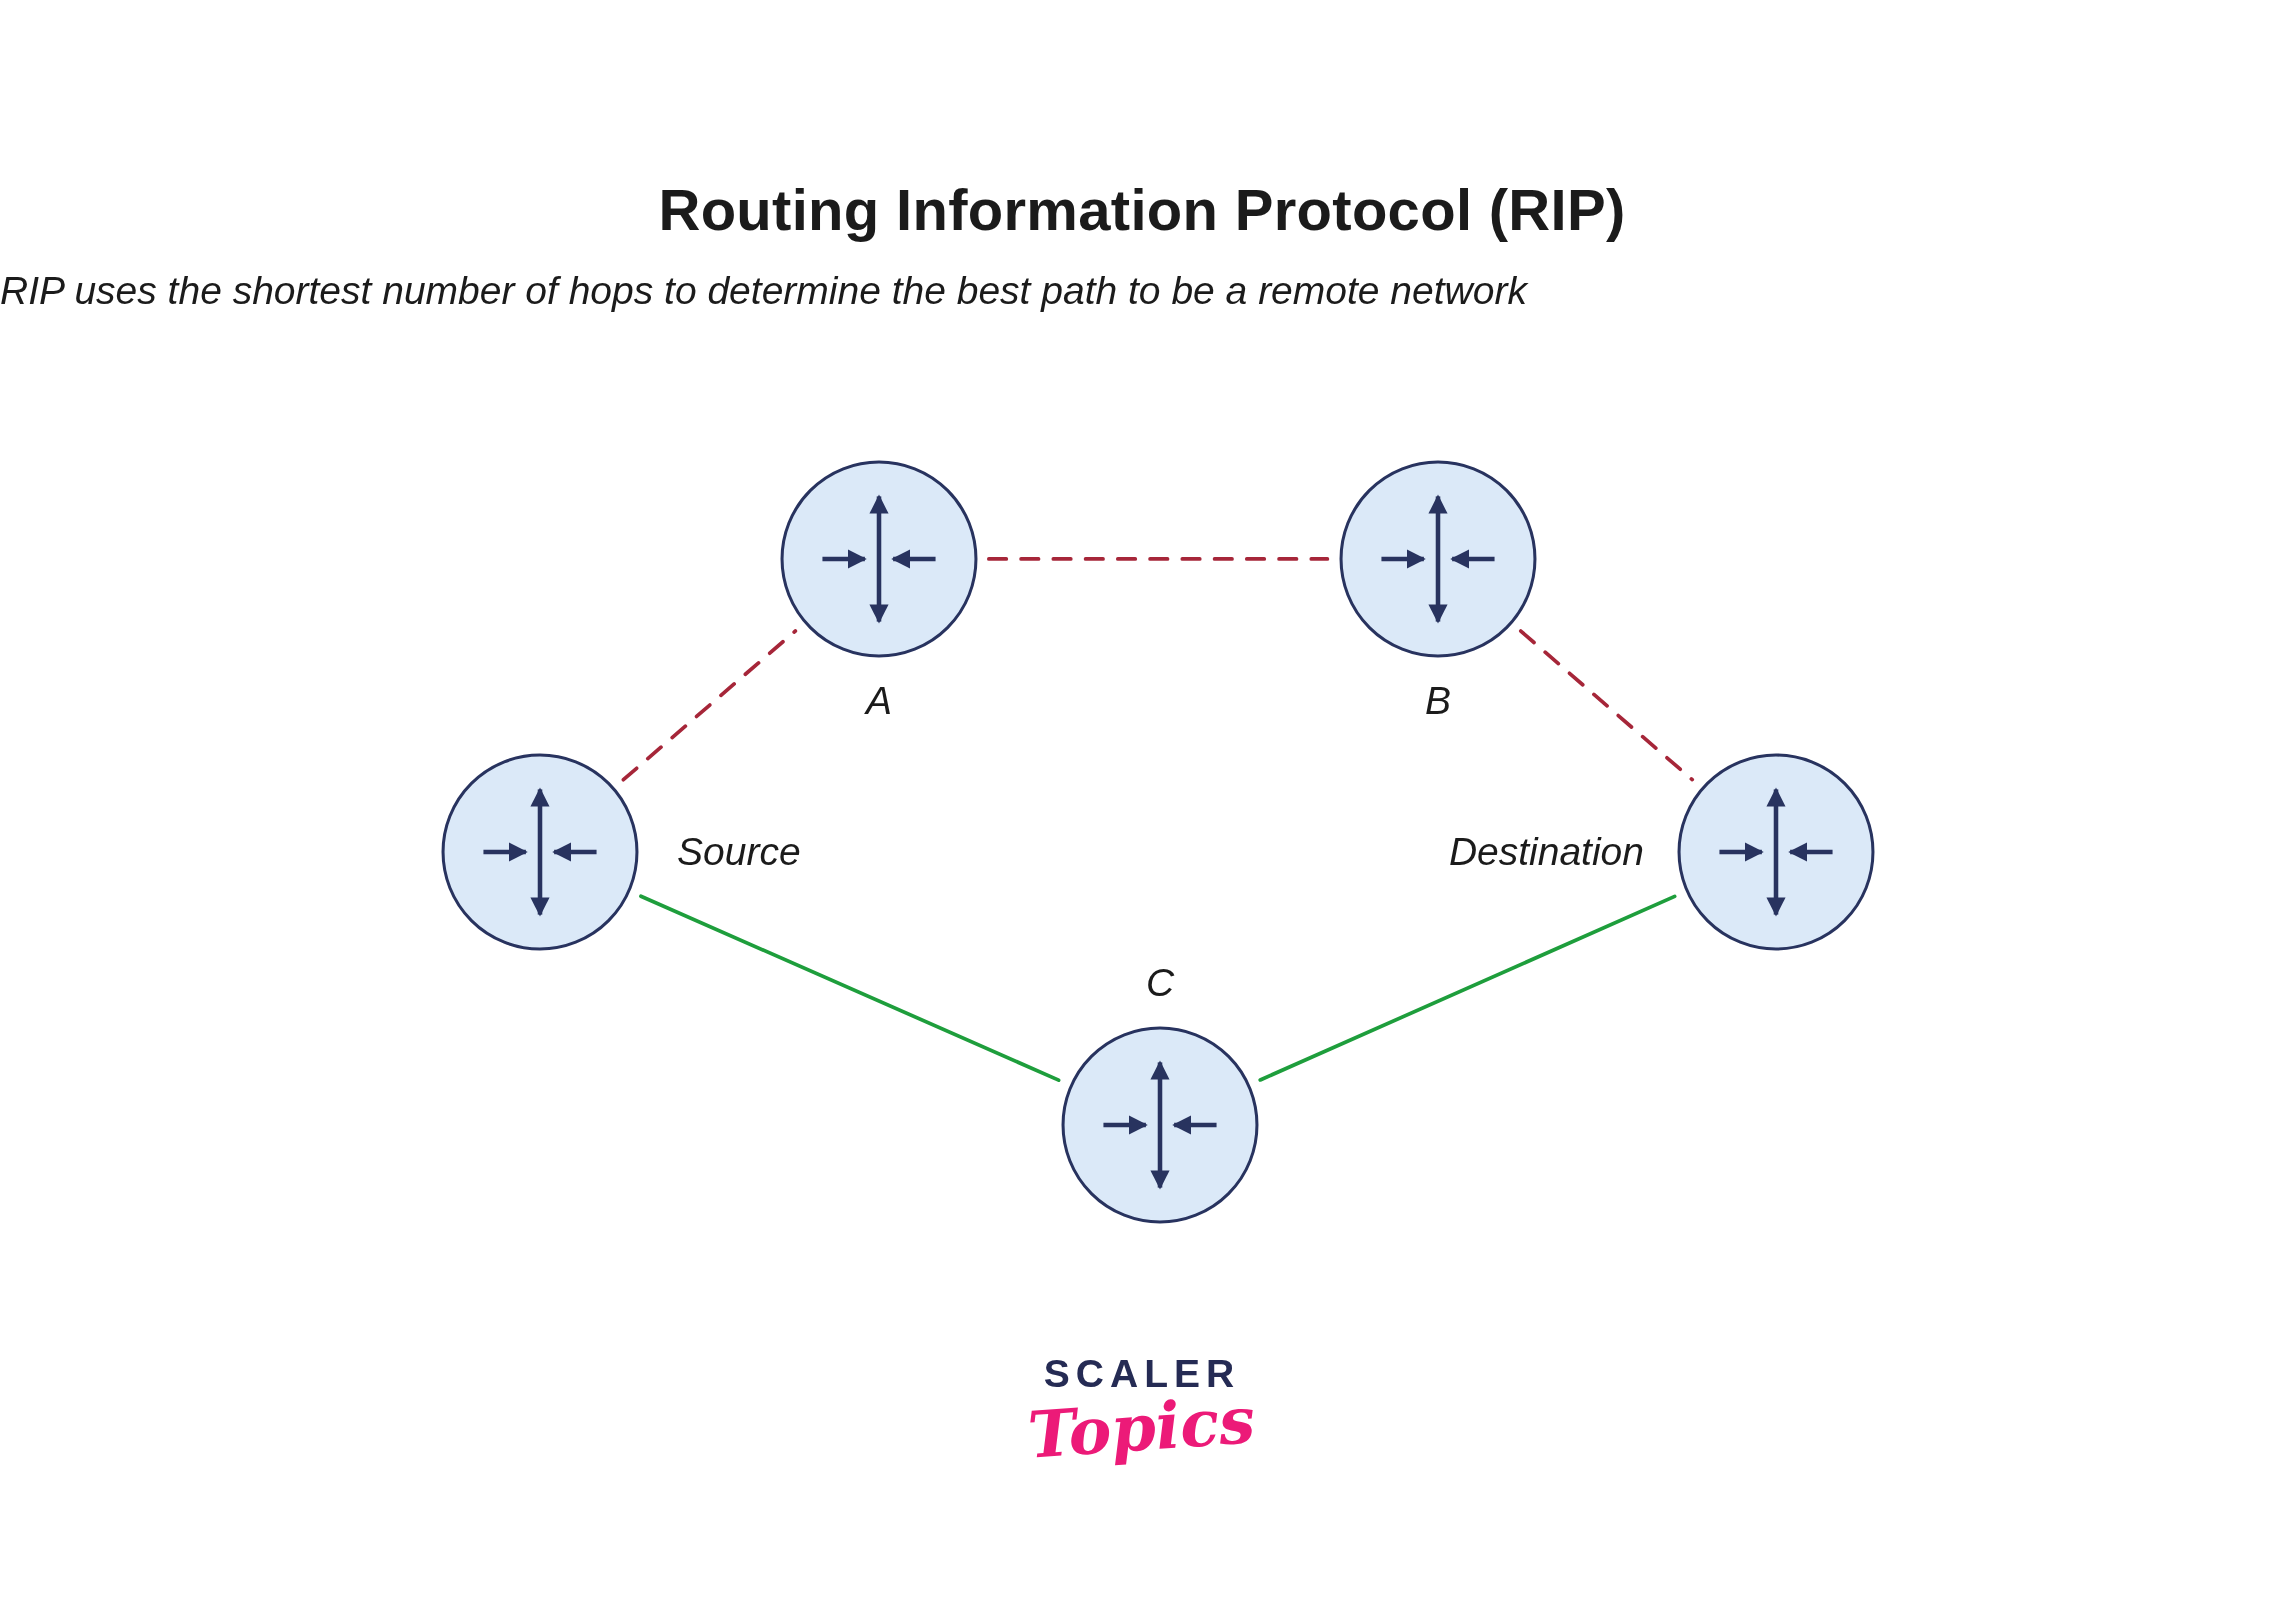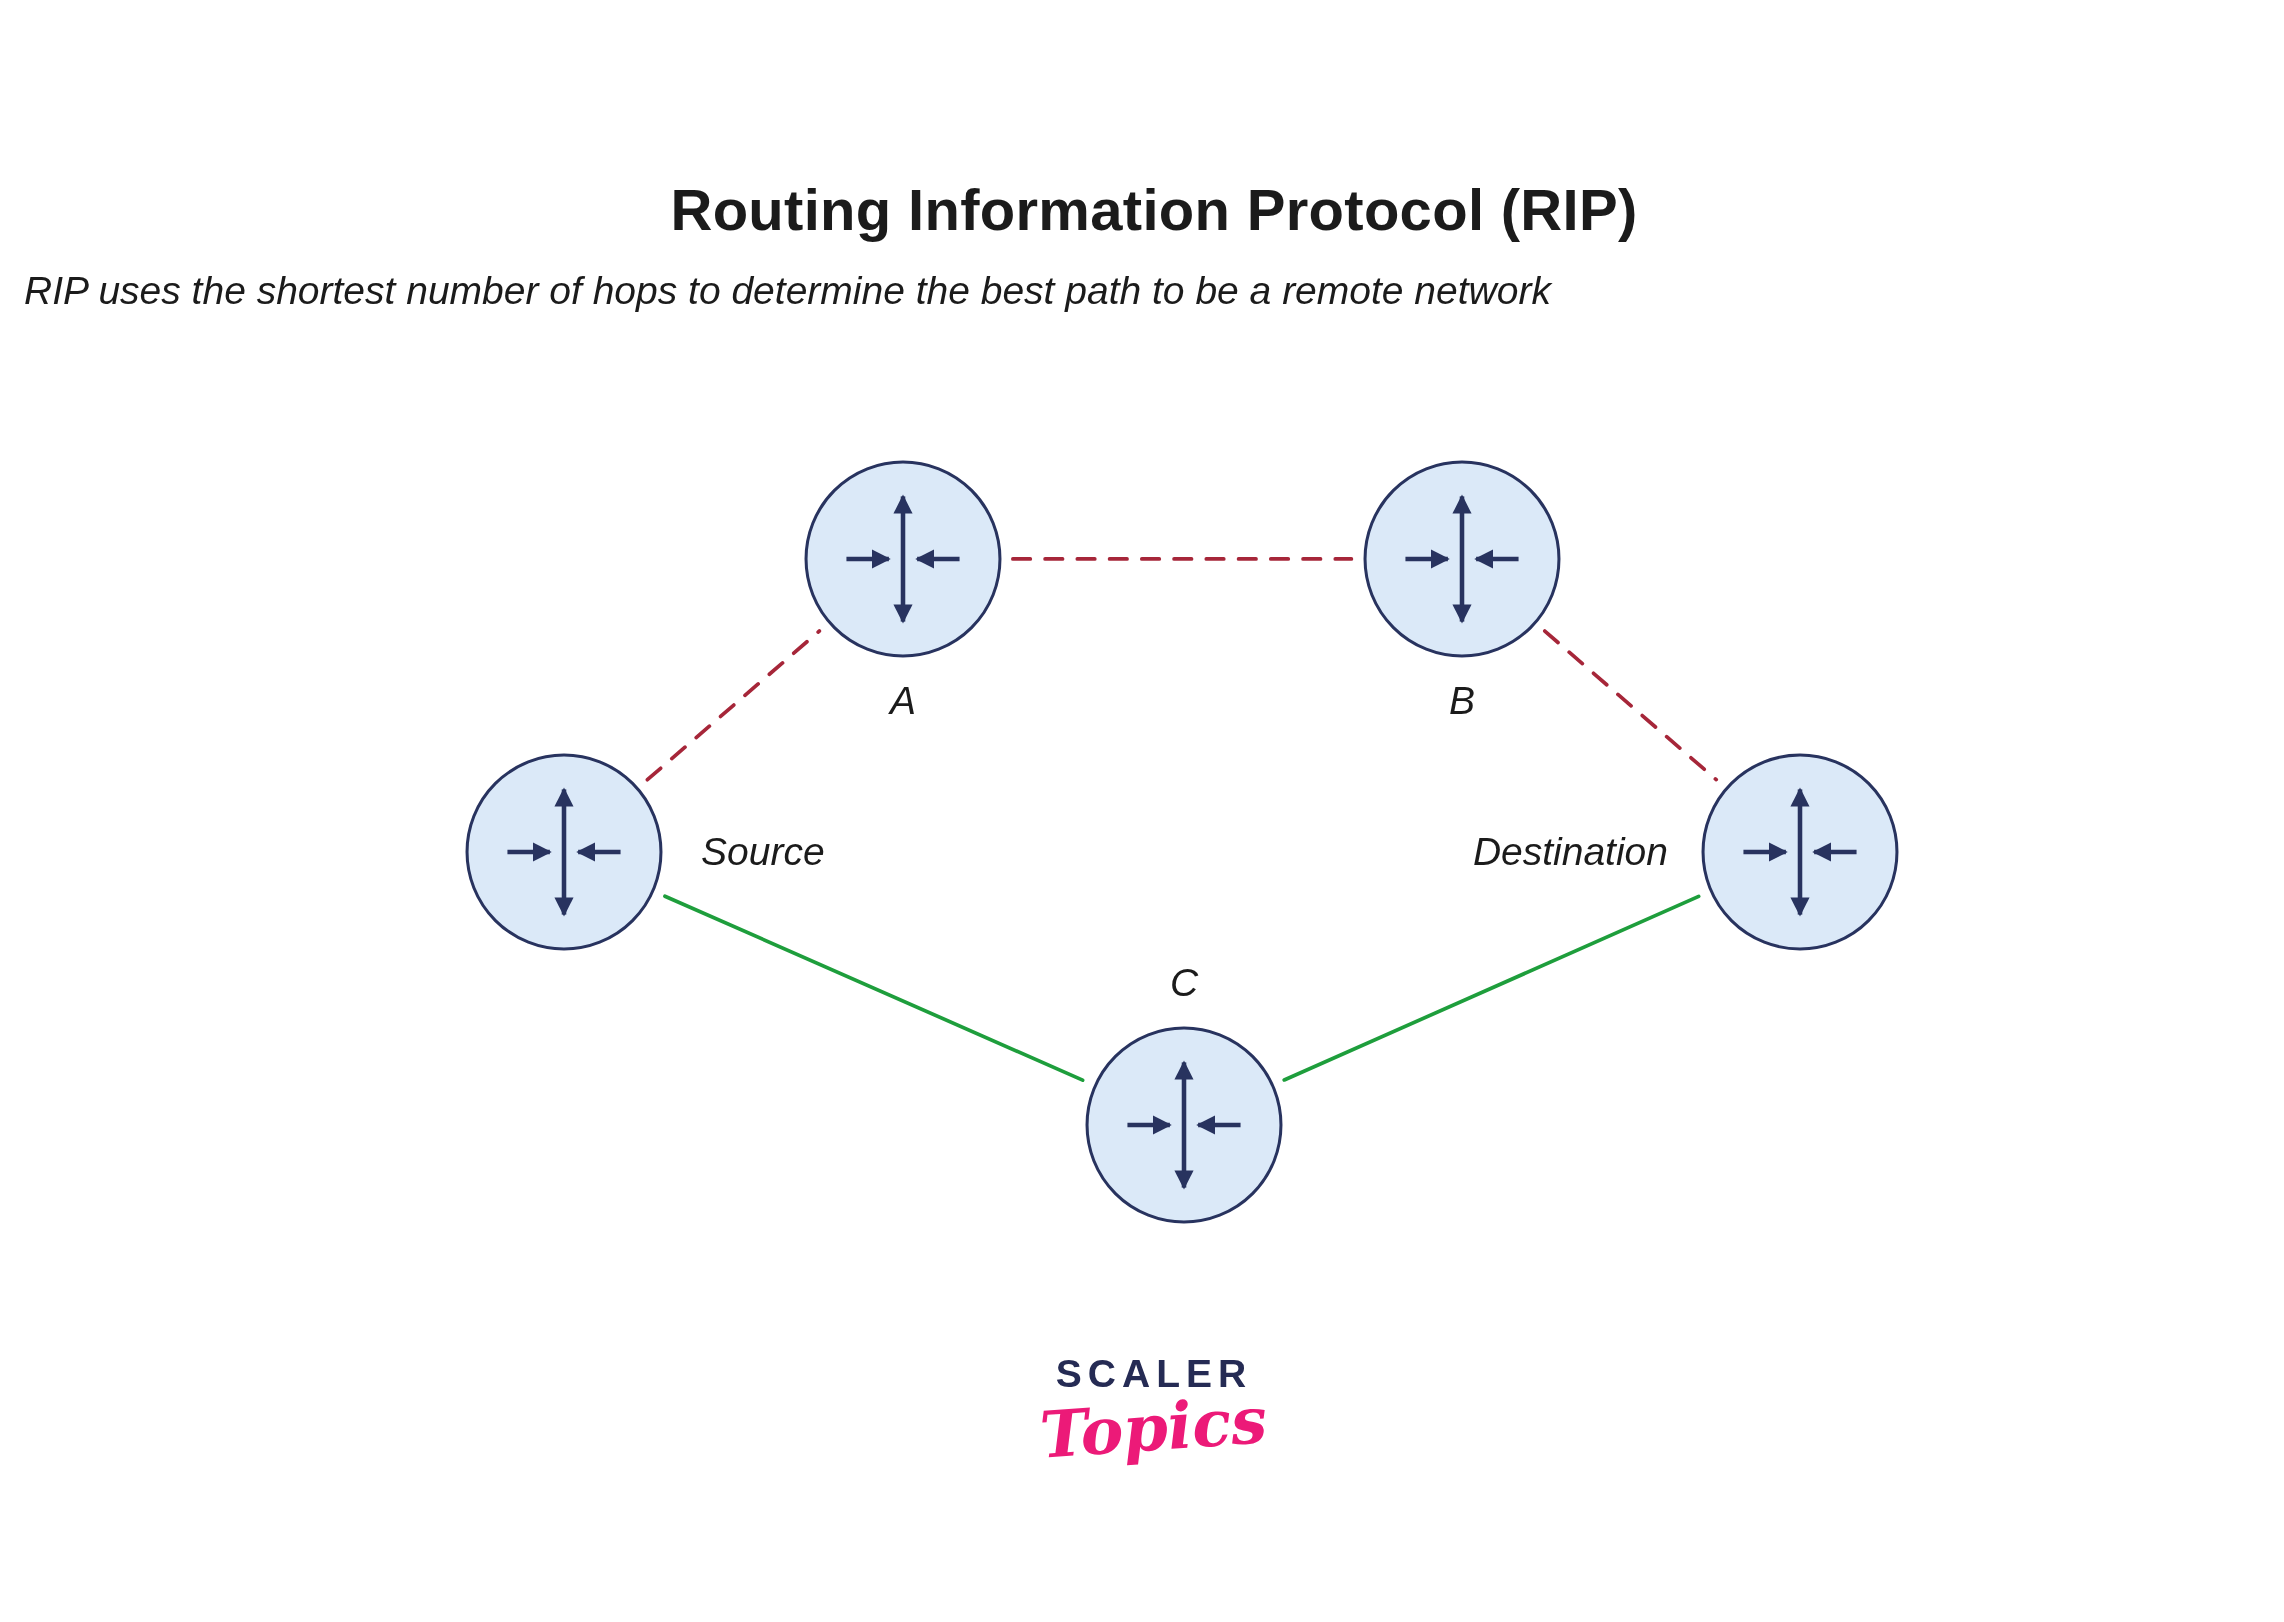--- a/index.html
+++ b/index.html
@@ -5,21 +5,21 @@
   * { box-sizing: border-box; }
   html, body { margin: 0; padding: 0; }
   body {
     width: 2284px;
     height: 1623px;
     background: #ffffff;
     font-family: "Liberation Sans", sans-serif;
     position: relative;
     overflow: hidden;
   }
-  #diagram-canvas { position: absolute; inset: 0; margin-left: 24px; }
+  #diagram-canvas { position: absolute; inset: 0; }
 
   .title {
     position: absolute;
     top: 176px;
     left: 0;
     width: 100%;
     text-align: center;
     font-size: 58px;
     font-weight: 700;
     color: var(--text, #1b1b1b);

